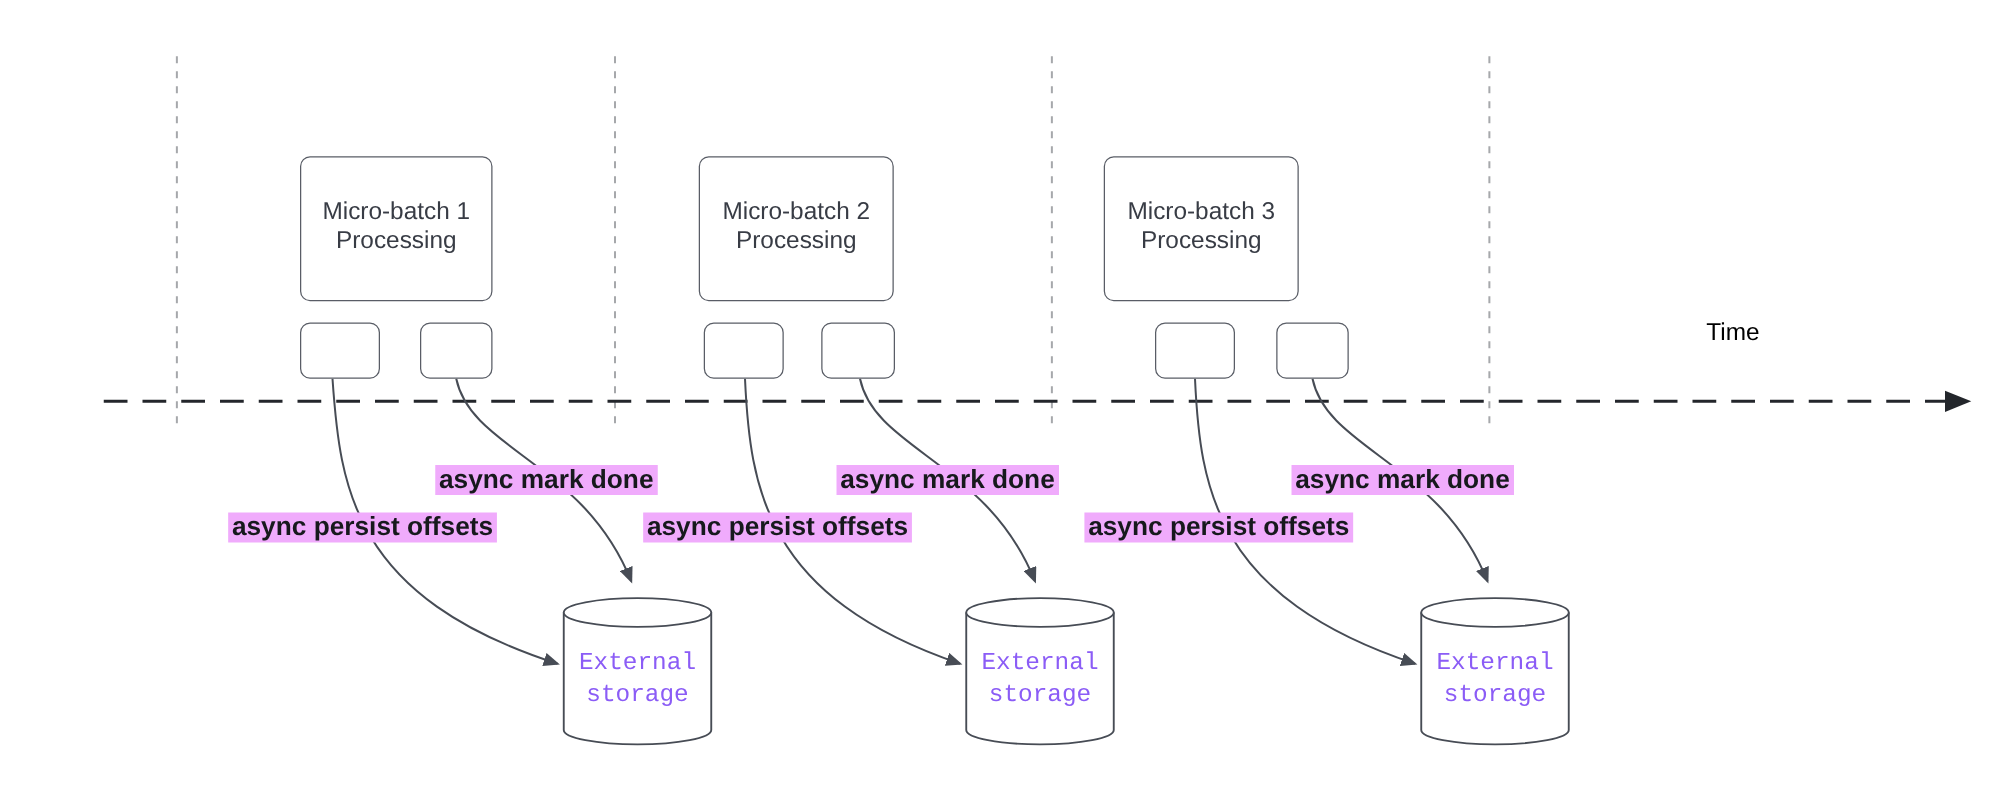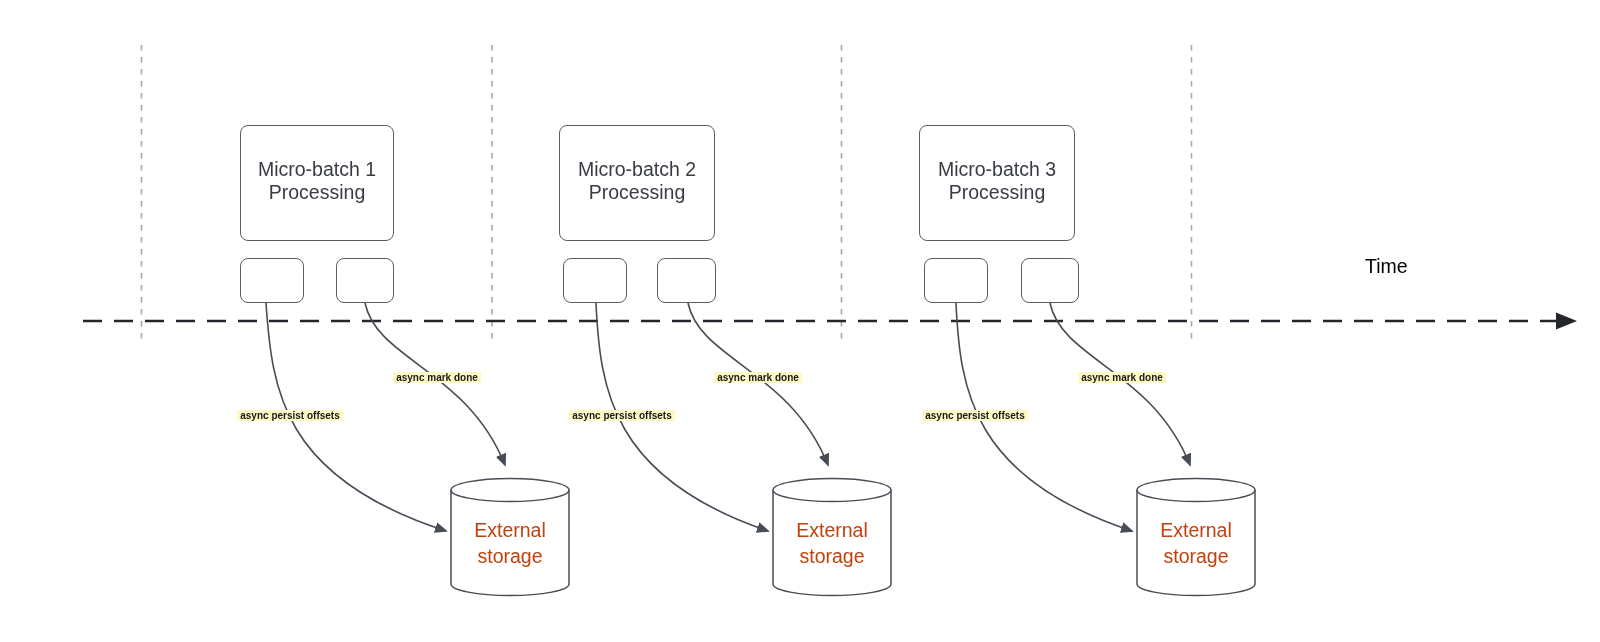--- a/index.html
+++ b/index.html
@@ -14,26 +14,26 @@
     position: absolute; box-sizing: border-box;
     border: 1.4px solid #595d66; border-radius: 8px; background: #ffffff;
   }
   .main-box {
     display: flex; flex-direction: column; align-items: center; justify-content: center;
     padding-bottom: 5px; text-align: center;
     font-size: 19.5px; line-height: 23px; color: #383c45;
   }
   .flow-label {
     position: absolute; transform: translateX(-50%);
-    white-space: nowrap; background: #fef9c3; padding: 0 3px;
-    font-weight: bold; font-size: 10px; color: #17191d;
+    white-space: nowrap; background: #f0abfc; padding: 0 3px;
+    font-weight: bold; font-size: 21px; color: #17191d;
   }
   .storage-label {
     position: absolute; width: 120px; text-align: center;
-    font-size: 19.5px; line-height: 26px; color: #c2410c;
+    font-size: 19.5px; line-height: 26px; color: #8b5cf6; font-family: Liberation Mono, monospace;
   }
   .time-label {
     position: absolute; font-size: 19.5px; color: #000000; white-space: nowrap;
   }
   .line-block { display: block; }
 </style>
 </head>
 <body>
 
 <div class="canvas">
@@ -95,21 +95,21 @@
   </div>
   <div class="node" style="left:563px; top:258px; width:64px; height:45px;"></div>
   <div class="node" style="left:657px; top:258px; width:59px; height:45px;"></div>
   <div class="flow-label" style="left:622px; top:410px;">async persist offsets</div>
   <div class="flow-label" style="left:758px; top:372px;">async mark done</div>
   <div class="storage-label" style="left:772px; top:517px;">
     <span class="line-block">External</span>
     <span class="line-block">storage</span>
   </div>
 
-  <div class="node main-box" style="left:919px; top:125px; width:156px; height:116px;">
+  <div class="node main-box" style="left:883px; top:125px; width:156px; height:116px;">
     <span class="line-block">Micro-batch 3</span>
     <span class="line-block">Processing</span>
   </div>
   <div class="node" style="left:924px; top:258px; width:64px; height:45px;"></div>
   <div class="node" style="left:1021px; top:258px; width:58px; height:45px;"></div>
   <div class="flow-label" style="left:975px; top:410px;">async persist offsets</div>
   <div class="flow-label" style="left:1122px; top:372px;">async mark done</div>
   <div class="storage-label" style="left:1136px; top:517px;">
     <span class="line-block">External</span>
     <span class="line-block">storage</span>

